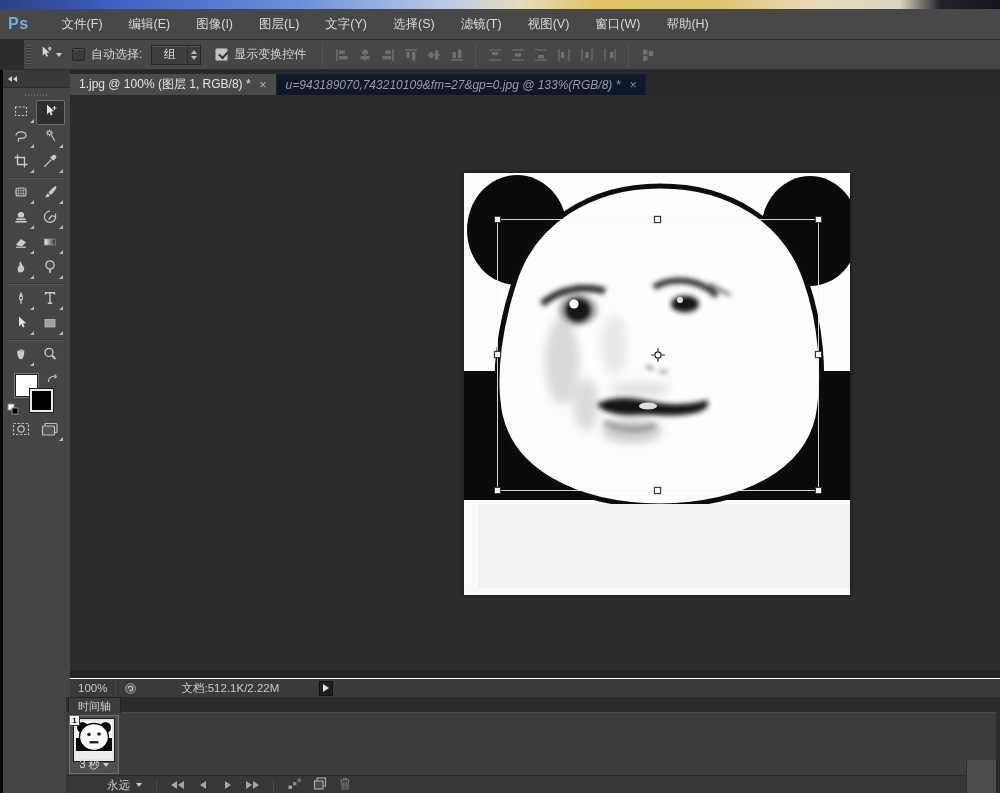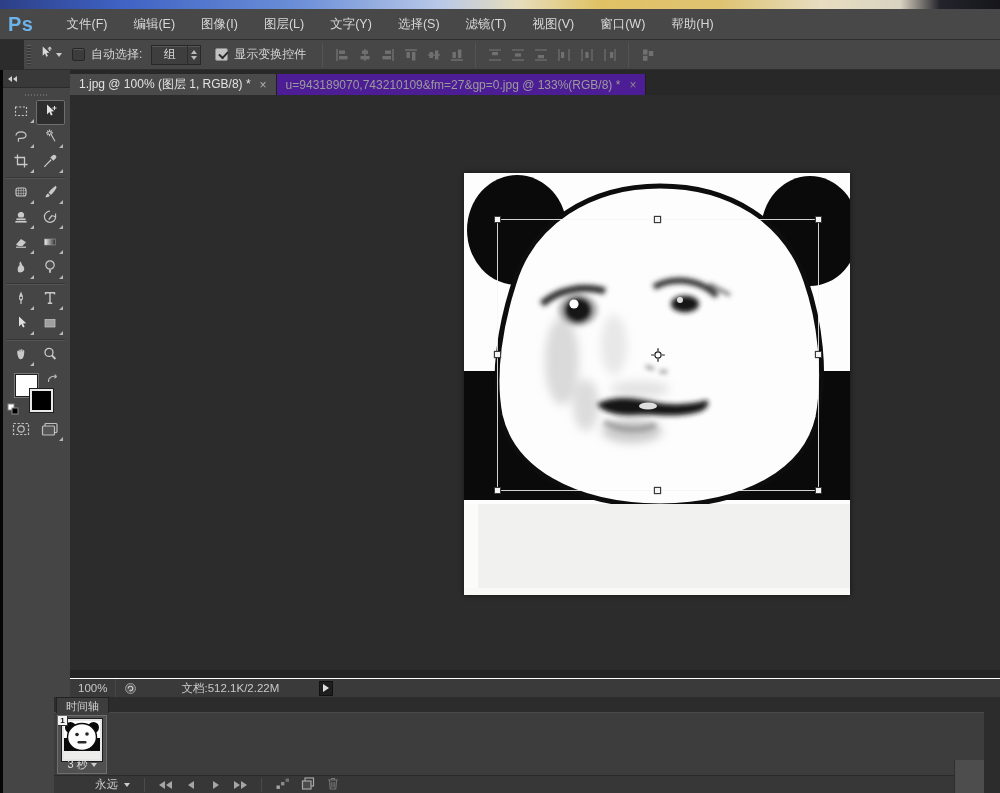--- a/index.html
+++ b/index.html
@@ -8,21 +8,21 @@
             font-family:"Liberation Sans", sans-serif; cursor:default; user-select:none; }
 
   
   .desktop-strip { position:absolute; left:0; top:0; width:1000px; height:9px;
     background:linear-gradient(90deg,#2c3f86 0%,#3f62c4 12%,#6c8fd8 30%,#b9c8e8 44%,#e6ddba 52%,
       #e0c264 60%,#dfc372 72%,#e7ddc0 82%,#d9d3c1 90%,#23232b 94%,#15151b 100%); }
 
   
   .menubar { position:absolute; left:0; top:9px; width:1000px; height:31px; background:#484848;
     border-bottom:1px solid #2d2d2d; display:flex; align-items:center; padding-left:8px; }
-  .ps-logo { color:#6db3e8; font-weight:bold; font-size:20px; margin-right:20px; letter-spacing:.5px; }
+  .ps-logo { color:#6db3e8; font-weight:bold; font-size:16px; margin-right:20px; letter-spacing:.5px; }
   .menu-item { color:#d8d8d8; font-size:12.5px; padding:0 13px; line-height:30px; white-space:nowrap; }
 
   
   .optionsbar { position:absolute; left:0; top:40px; width:1000px; height:30px; background:#474747;
     border-bottom:1px solid #2e2e2e; display:flex; align-items:center;margin-left:24px; }
   .ob-grip { width:4px; height:20px; margin:0 7px 0 3px;
     background:repeating-linear-gradient(180deg,#5f5f5f 0 1px,#393939 1px 3px); }
   .ob-tool { display:flex; align-items:center; gap:3px; margin-right:10px; }
   .tri-down { width:0; height:0; border-left:3.5px solid transparent; border-right:3.5px solid transparent;
     border-top:4px solid #cccccc; }
@@ -69,21 +69,21 @@
     border:2px solid #e8e8e8; box-shadow:0 0 0 1px #1f1f1f; }
   .mini-colors { position:absolute; left:1px; top:29px; }
   .swap-colors { position:absolute; left:40px; top:0; }
 
   
   .tabbar { position:absolute; left:70px; top:70px; width:930px; height:25px; background:#282828;
     display:flex; align-items:flex-end; }
   .doc-tab { height:21px; display:flex; align-items:center; padding:0 9px; font-size:12px;
     border-right:1px solid #1e1e1e; white-space:nowrap; }
   .doc-tab.active { background:#4a4a4a; color:#e2e2e2; }
-  .doc-tab.inactive { background:#4c1d95; color:#9b9b9b; }
+  .doc-tab.inactive { background:#0f172a; color:#9b9b9b;font-style:italic; }
   .tab-close { margin-left:9px; font-size:12px; color:#b0b0b0; line-height:10px; }
   .doc-tab.inactive .tab-close { color:#8a8a8a; }
 
   
   .canvas-area { position:absolute; left:70px; top:95px; width:930px; height:583px; background:#2c2c2c; }
   .canvas-bottom-track { position:absolute; left:0; bottom:0; width:100%; height:8px; background:#242424; }
   .document { position:absolute; left:394px; top:78px; width:386px; height:422px; background:#ffffff;
     box-shadow:0 0 5px rgba(0,0,0,.55); }
   .document svg { display:block; }
 
@@ -103,37 +103,37 @@
   .zoom-field { padding:0 8px 0 8px; min-width:44px; }
   .sb-div { width:1px; height:19px; background:#2a2a2a; border-right:1px solid #474747; }
   .sb-icon { margin:0 8px; display:flex; }
   .doc-info { padding:0 14px; min-width:170px; text-align:center; }
   .flyout-btn { width:14px; height:15px; background:#1e1e1e; border:1px solid #111; display:flex;
     align-items:center; justify-content:center; margin-left:4px; }
   .tri-right { width:0; height:0; border-top:4px solid transparent; border-bottom:4px solid transparent;
     border-left:6px solid #e0e0e0; }
 
   
-  .timeline { position:absolute; left:54px; top:697px; width:930px; height:96px; background:#3d3d3d; }
+  .timeline { position:absolute; left:66px; top:697px; width:930px; height:96px; background:#3d3d3d; }
   .tl-tabrow { position:absolute; left:0; top:0; width:100%; height:16px; background:#2c2c2c;
     border-bottom:1px solid #4a4a4a; }
   .tl-tab { position:absolute; left:2px; top:0; height:16px; padding:0 9px; background:#3d3d3d;
     color:#cfcfcf; font-size:11px; line-height:16px; border:1px solid #222; border-bottom:none; }
   .tl-frames { position:absolute; left:0; top:17px; width:100%; height:61px; }
   .frame-slot { position:absolute; left:3px; top:1px; width:50px; height:59px; background:#505050;
     border:1px solid #6e6e6e; }
   .frame-thumb { position:absolute; left:4px; top:3px; width:40px; height:42px; background:#ffffff;
     border:2px solid #e6e6e6; box-shadow:0 0 0 1px #1c1c1c; }
   .frame-badge { position:absolute; left:0; top:0; width:10px; height:10px; background:#f2f2f2;
     color:#111; font-size:8px; font-weight:bold; text-align:center; line-height:10px;
     border-right:1px solid #333; border-bottom:1px solid #333; z-index:2; }
   .frame-delay { position:absolute; left:0; bottom:1px; width:100%; display:flex; align-items:center;
     justify-content:center; gap:3px; color:#dddddd; font-size:11px; }
   .tl-controls { position:absolute; left:0; top:78px; width:100%; height:18px; background:#373737;
-    border-top:1px solid #2a2a2a; display:flex; align-items:center; }
+    border-top:1px solid #2a2a2a; display:flex; align-items:flex-end; }
   .loop-select { display:flex; align-items:center; gap:6px; color:#cccccc; font-size:11.5px;
     margin-left:35px; padding:0 6px; height:16px; }
   .tl-sep { width:1px; height:14px; background:#2b2b2b; border-right:1px solid #4a4a4a; margin:0 8px; }
   .tl-btn { display:flex; align-items:center; justify-content:center; width:25px; height:16px; gap:1px; }
   .p-left { width:0;height:0;border-top:4.5px solid transparent;border-bottom:4.5px solid transparent;
     border-right:6px solid #a6a6a6; }
   .p-right { width:0;height:0;border-top:4.5px solid transparent;border-bottom:4.5px solid transparent;
     border-left:6px solid #a6a6a6; }
   .tl-corner { position:absolute; right:0; top:63px; width:30px; height:33px; background:#4d4d4d;
     border-left:1px solid #2e2e2e; }

